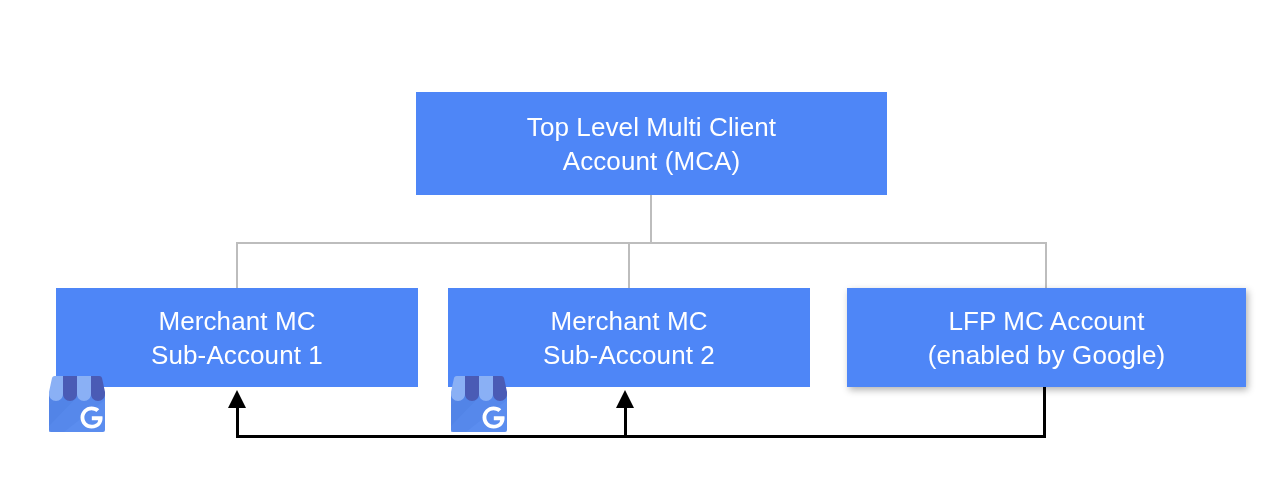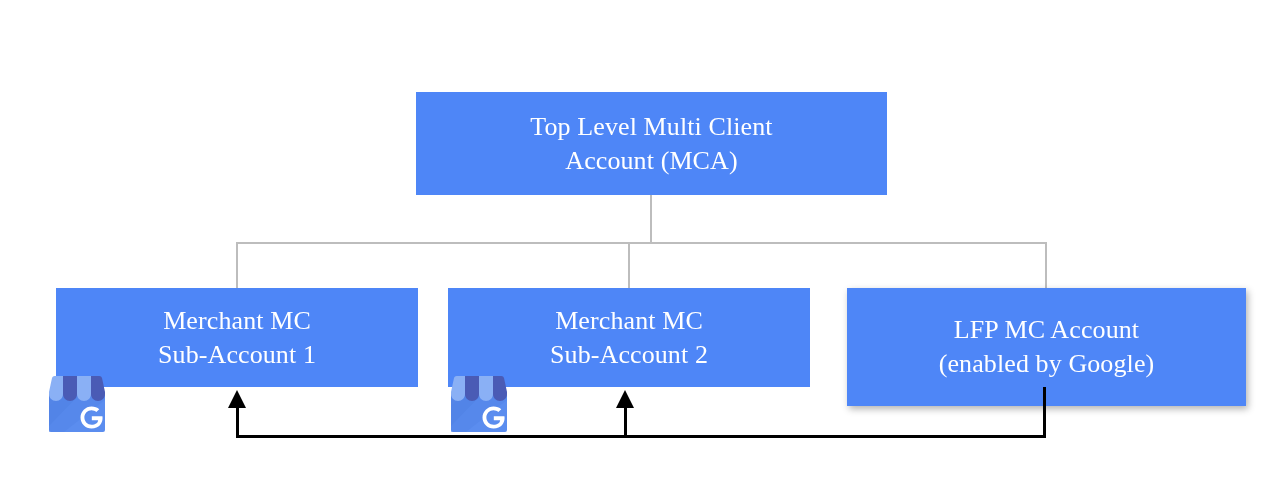--- a/index.html
+++ b/index.html
@@ -9,21 +9,20 @@
   }
   body {
     font-family: "Liberation Sans", sans-serif;
   }
   #canvas {
     position: relative;
     width: 1286px;
     height: 501px;
     background: #ffffff;
     overflow: hidden;
-    font-family: Liberation Serif, serif;
   }
 
   
   .node {
     position: absolute;
     box-sizing: border-box;
     display: flex;
     align-items: center;
     justify-content: center;
     text-align: center;
@@ -52,21 +51,21 @@
   #node-sub2 {
     left: 448px;
     top: 288px;
     width: 362px;
     height: 99px;
   }
   #node-lfp {
     left: 847px;
     top: 288px;
     width: 399px;
-    height: 118px;
+    height: 99px;
     box-shadow: 2px 3px 7px rgba(0,0,0,0.30);
   }
 
   
   .conn {
     position: absolute;
     background: #bdbdbd;
     z-index: 1;
   }
   #conn-stem     { left: 650px; top: 195px; width: 2px;  height: 48px; }

